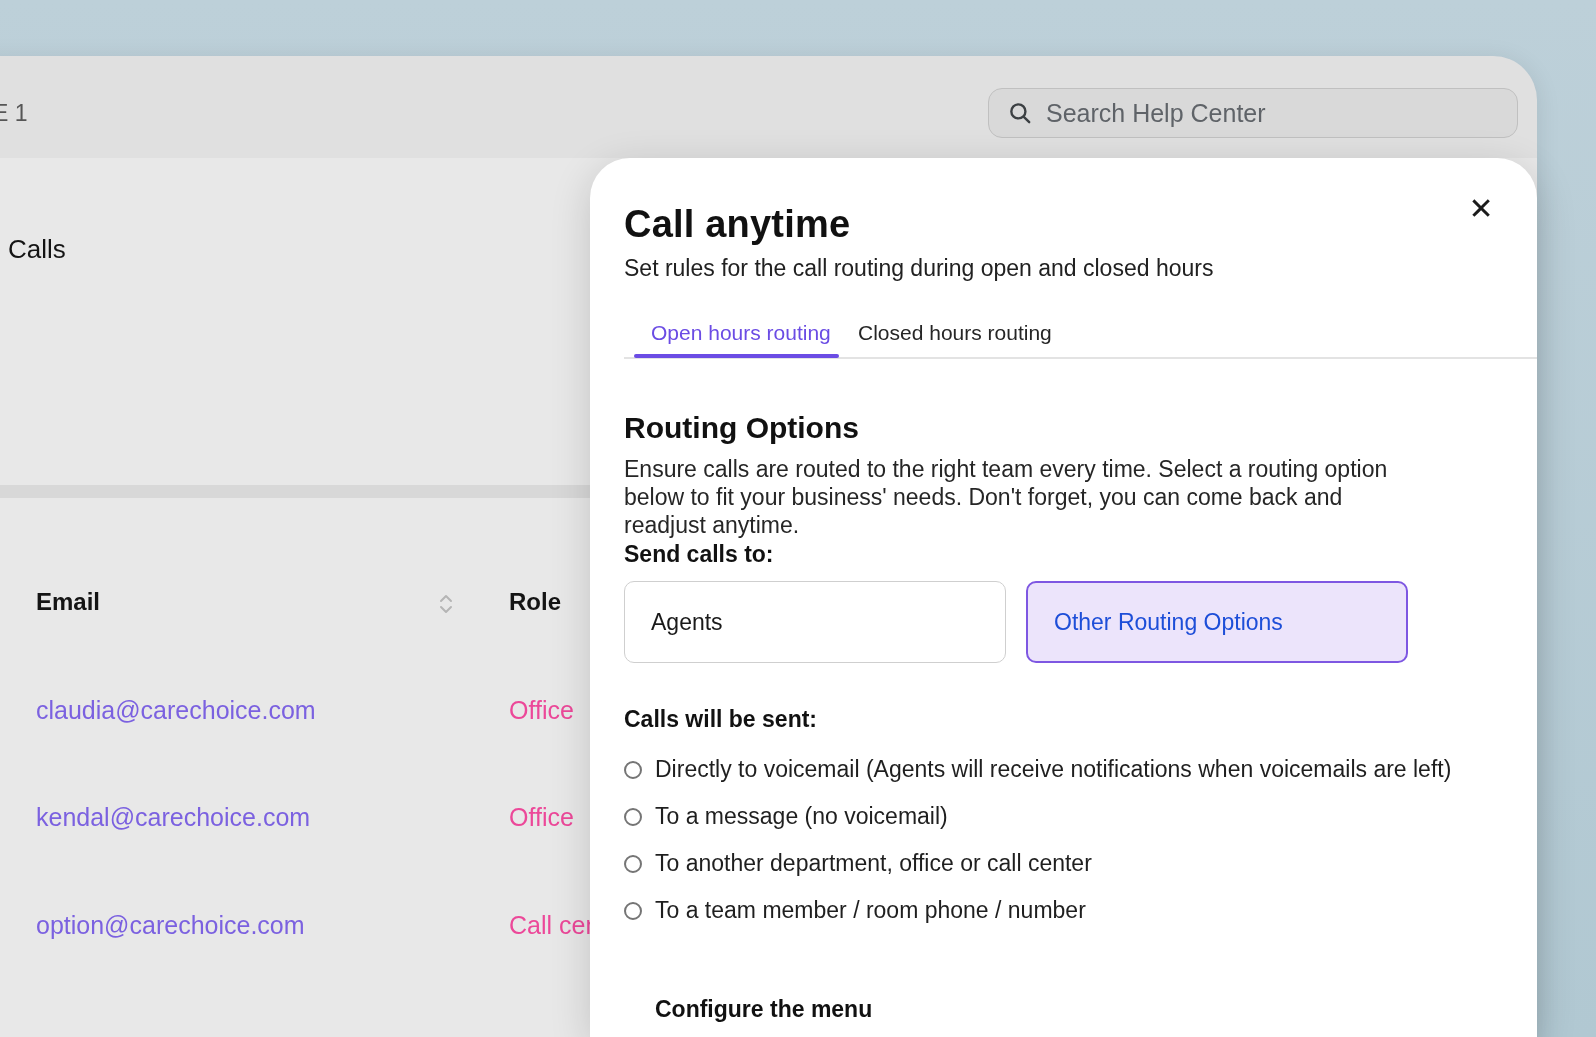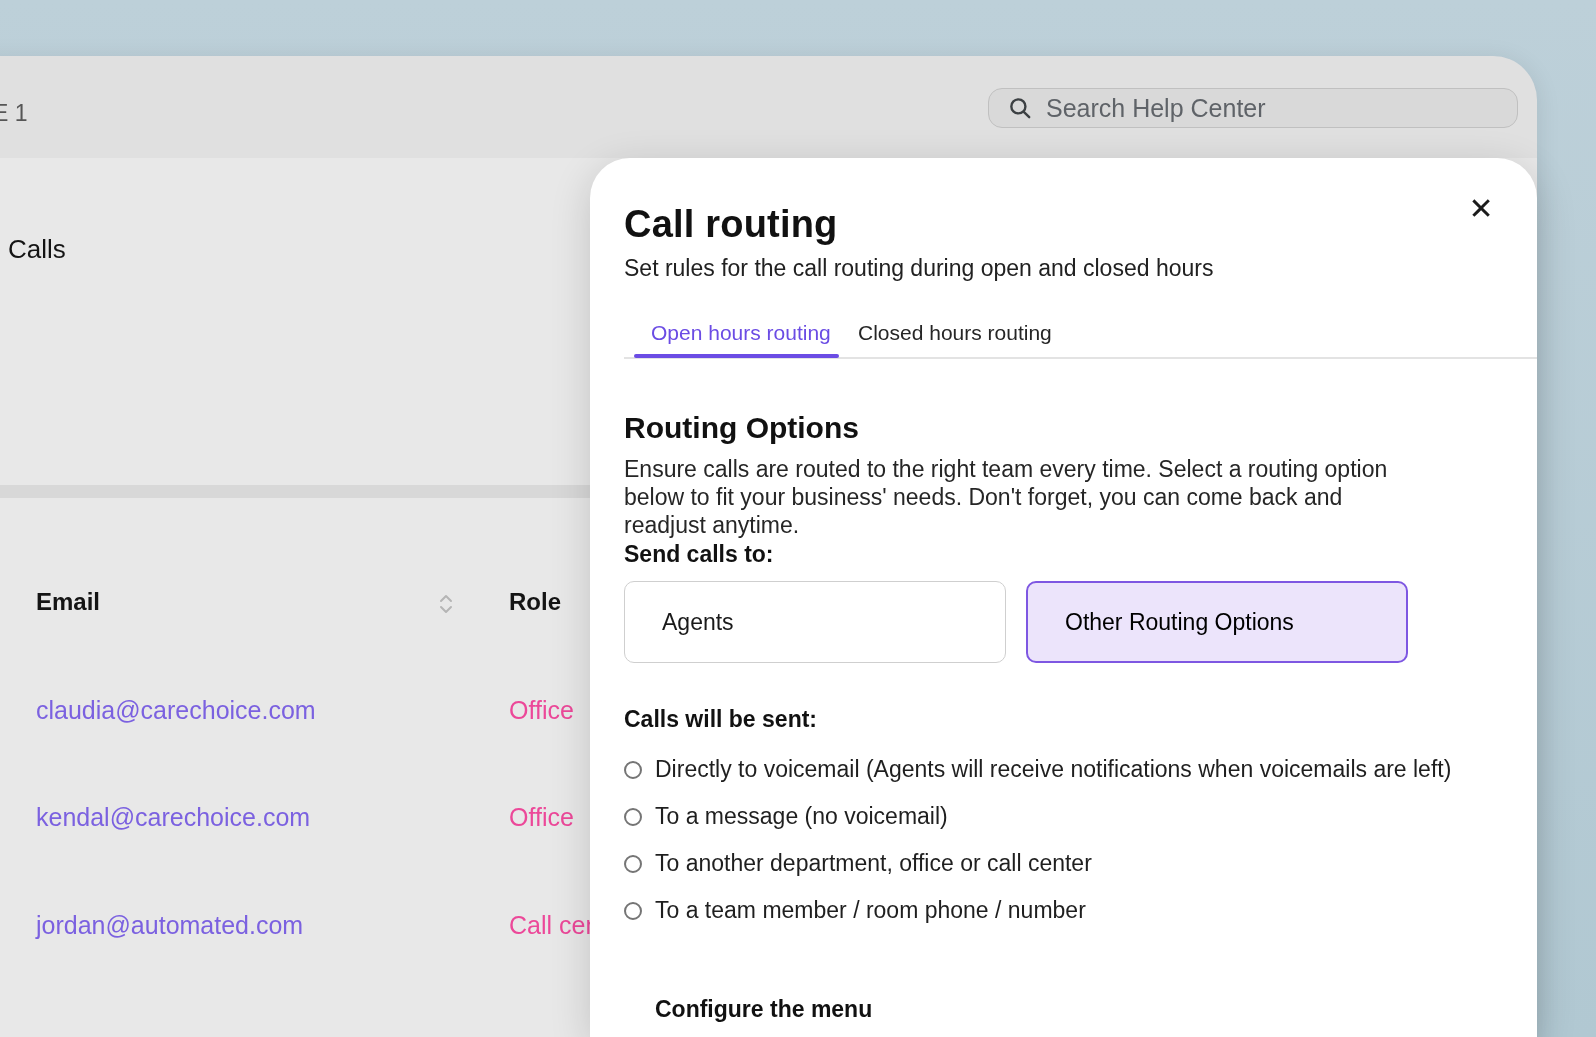--- a/index.html
+++ b/index.html
@@ -32,21 +32,21 @@
   
   .col-header{ position:absolute; font-size:24px; font-weight:700; color:#141414; }
   .th-email{ left:36px; top:588px; }
   .th-role{ left:509px; top:588px; }
   .sort-icon{ position:absolute; left:438px; top:592px; width:16px; height:24px; }
   .row-email{ position:absolute; left:36px; font-size:25px; color:#7b61e0; text-decoration:none; cursor:pointer;text-align:center; }
   .row-role{ position:absolute; left:509px; font-size:25px; color:#ec4899; white-space:nowrap; }
   .r1{ top:696px; } .r2{ top:803px; } .r3{ top:911px; }
   
   .search-bar{
-    position:absolute; left:988px; top:88px; width:530px; height:40px;
+    position:absolute; left:988px; top:88px; width:530px; height:50px;
     background:#d9d9d9; border:1.5px solid #c0c0c0; border-radius:14px;
     display:flex; align-items:center; padding-left:18px; cursor:text;
   }
   .search-bar svg{ flex:0 0 auto; }
   .search-placeholder{ margin-left:13px; font-size:25px; color:#5f6368; }
   
   .modal{
     position:absolute; left:590px; top:158px; width:947px; height:879px;
     background:#ffffff; border-radius:40px 40px 0 0;
     box-shadow:0 10px 40px rgba(0,0,0,.16);
@@ -65,24 +65,24 @@
   .tab-underline{ position:absolute; left:44px; top:196px; width:205px; height:4px; background:#6b4ce4; border-radius:2px; }
   .tabs-border{ position:absolute; left:34px; right:0; top:199px; height:1.5px; background:#e3e3e3; }
   
   .m-heading{ position:absolute; left:34px; top:253px; font-size:30px; font-weight:700; color:#111; }
   .m-desc{ position:absolute; left:34px; top:297px; width:790px; font-size:23px; line-height:28px; color:#262626; }
   .m-label{ position:absolute; left:34px; font-size:23px; font-weight:700; color:#111; }
   .lbl-send{ top:383px; }
   .lbl-sent{ top:548px; }
   .option-card{
     position:absolute; top:423px; width:382px; height:82px; border-radius:10px;
-    display:flex; align-items:center; padding-left:37px; font-size:23px; cursor:pointer;
+    display:flex; align-items:center; padding-left:26px; font-size:23px; cursor:pointer;
   }
   .card-agents{ left:34px; background:#ffffff; border:1.5px solid #cfcfcf; color:#1a1a1a; }
-  .card-other{ left:436px; background:#ece4fb; border:2px solid #7e57e2; color:#000000; }
+  .card-other{ left:436px; background:#ece4fb; border:2px solid #7e57e2; color:#1d4ed8; }
   
   .radio-list{ position:absolute; left:34px; top:588px; }
   .radio-item{ display:flex; align-items:center; height:47px; cursor:pointer; }
   .radio-circle{
     flex:0 0 auto; width:18px; height:18px; border-radius:50%;
     border:2px solid #757575; margin-right:13px; background:#fff; position:relative;
   }
   .radio-item.selected .radio-circle{ border-color:#6d4ae0; }
   .radio-item.selected .radio-circle::after{
     content:""; position:absolute; left:3px; top:3px; width:12px; height:12px;
@@ -106,36 +106,36 @@
 <svg class="sort-icon" viewBox="0 0 16 24" fill="none" stroke="#b5b5b5" stroke-width="2" stroke-linecap="round" stroke-linejoin="round">
   <polyline points="3,9 8,4 13,9"></polyline>
   <polyline points="3,15 8,20 13,15"></polyline>
 </svg>
 <span class="col-header th-role">Role</span>
 
 <a class="row-email r1">claudia@carechoice.com</a>
 <span class="row-role r1">Office</span>
 <a class="row-email r2">kendal@carechoice.com</a>
 <span class="row-role r2">Office</span>
-<a class="row-email r3">jordan@automated.com</a>
+<a class="row-email r3">option@carechoice.com</a>
 <span class="row-role r3">Call center</span>
 
 <div class="search-bar">
   <svg width="26" height="26" viewBox="0 0 24 24" fill="none" stroke="#3c4043" stroke-width="2.2" stroke-linecap="round">
     <circle cx="10.5" cy="10.5" r="6.5"></circle>
     <line x1="15.5" y1="15.5" x2="20.5" y2="20.5"></line>
   </svg>
   <span class="search-placeholder">Search Help Center</span>
 </div>
 
 <div class="modal">
 
   <button class="modal-close">✕</button>
 
-  <h2 class="m-title">Call routing</h2>
+  <h2 class="m-title">Call anytime</h2>
   <p class="m-subtitle">Set rules for the call routing during open and closed hours</p>
 
   <span class="tab tab-open">Open hours routing</span>
   <span class="tab tab-closed">Closed hours routing</span>
   <div class="tabs-border"></div>
   <div class="tab-underline"></div>
 
   <h3 class="m-heading">Routing Options</h3>
   <p class="m-desc">Ensure calls are routed to the right team every time. Select a routing option below to fit your business' needs. Don't forget, you can come back and readjust anytime.</p>
 

